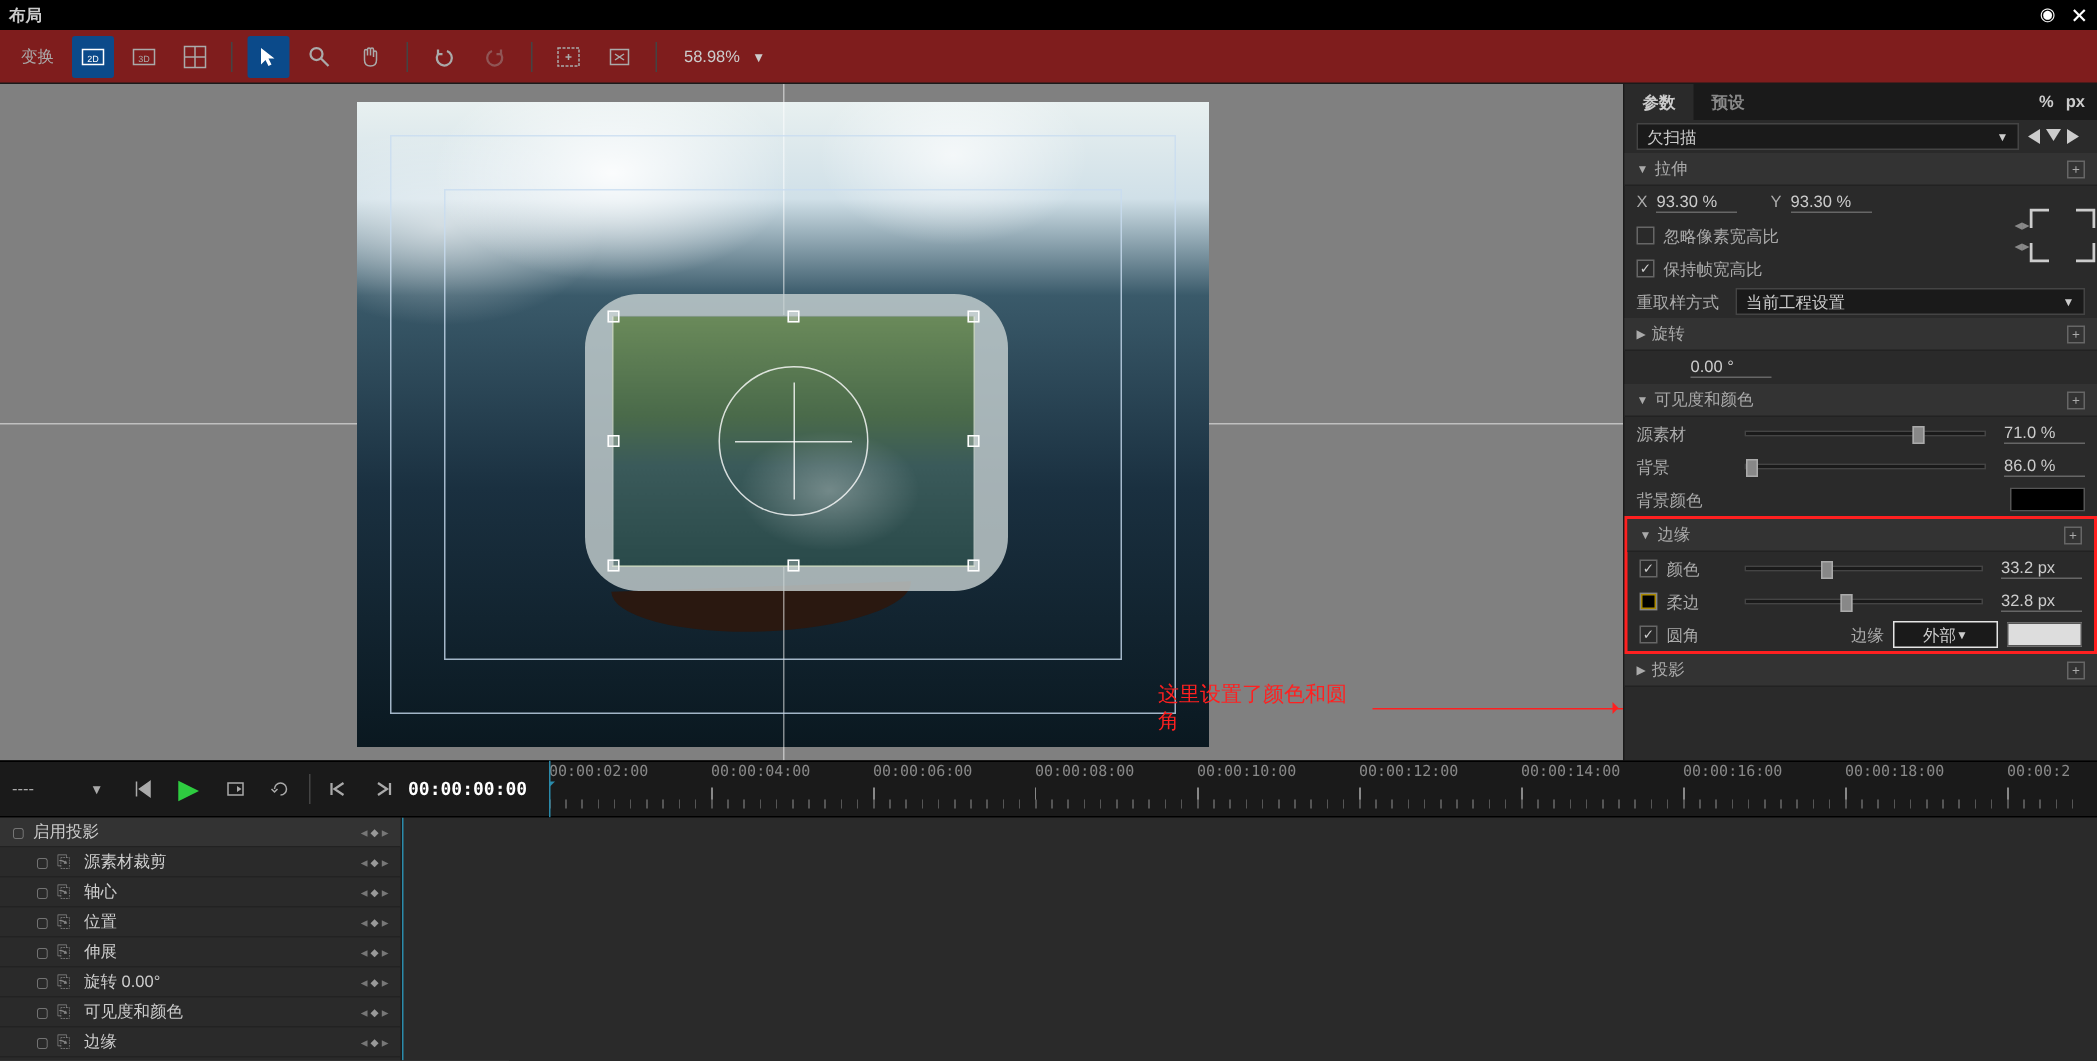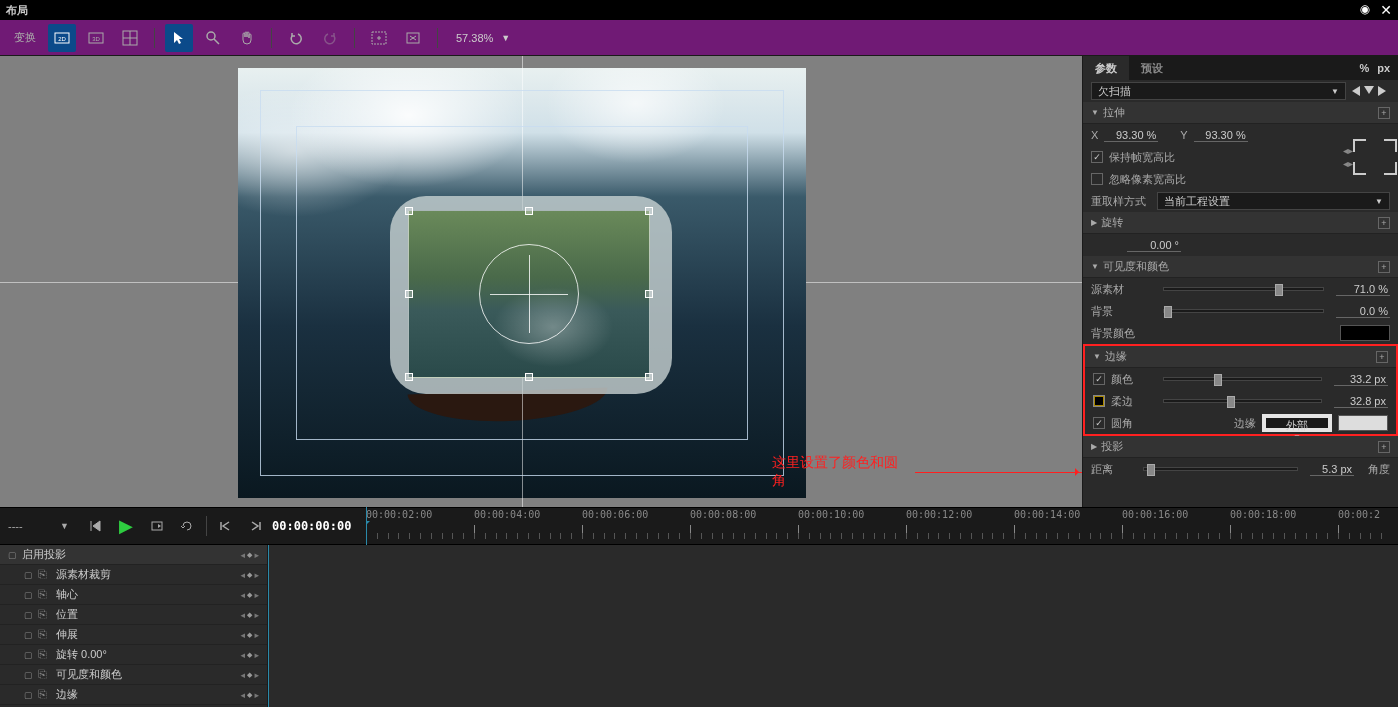--- a/index.html
+++ b/index.html
@@ -1,20 +1,20 @@
 <!DOCTYPE html>
 <html><head>
 <meta charset="utf-8">
 <style>
 * { margin: 0; padding: 0; box-sizing: border-box; font-family: "Microsoft YaHei", sans-serif; }
 body { background: #3a3a3a; color: #aaa; font-size: 11px; overflow: hidden; width: 1398px; height: 707px; position: relative; }
 .topbar { height: 20px; background: #000; display: flex; align-items: center; padding: 0 6px; justify-content: space-between; }
 .topbar-title { color: #ccc; font-weight: bold; }
 .topbar-right { display: flex; gap: 10px; color: #fff; font-size: 14px; }
-.toolbar { height: 36px; background: #701a75; display: flex; align-items: center; padding: 0 8px; gap: 6px; border-bottom: 1px solid #1a1a1a; }
+.toolbar { height: 36px; background: #7f1d1d; display: flex; align-items: center; padding: 0 8px; gap: 6px; border-bottom: 1px solid #1a1a1a; }
 .tool-btn { width: 28px; height: 28px; display: flex; align-items: center; justify-content: center; color: #aaa; cursor: pointer; border-radius: 2px; }
 .tool-btn.active { background: #0b4a8a; color: #fff; }
 .tool-sep { width: 1px; height: 20px; background: #444; margin: 0 4px; }
 .tool-label { color: #aaa; padding: 0 6px; }
 .zoom-box { display: flex; align-items: center; gap: 8px; padding: 0 8px; color: #ccc; }
 .zoom-box span.caret { font-size: 9px; }
 
 .main-area { position: absolute; top: 56px; left: 0; right: 0; bottom: 200px; display: flex; }
 .canvas-wrap { flex: 1; background: #808080; position: relative; overflow: hidden; }
 .canvas { position: absolute; left: 238px; top: 12px; width: 568px; height: 430px; background: #000; }
@@ -54,29 +54,29 @@
 .tri-l { border-top: 5px solid transparent; border-bottom: 5px solid transparent; border-right: 8px solid #ccc; }
 .tri-d { border-left: 5px solid transparent; border-right: 5px solid transparent; border-top: 8px solid #ccc; }
 .tri-r { border-top: 5px solid transparent; border-bottom: 5px solid transparent; border-left: 8px solid #ccc; }
 .corner-box { width: 44px; height: 36px; position: relative; }
 .corner { position: absolute; width: 14px; height: 14px; }
 .corner svg { width: 100%; height: 100%; }
 .c-tl { left: 0; top: 0; } .c-tr { right: 0; top: 0; } .c-bl { left: 0; bottom: 0; } .c-br { right: 0; bottom: 0; }
 .arrows-lr { display: flex; flex-direction: column; gap: 2px; align-items: center; font-size: 10px; color: #888; }
 .label { color: #aaa; min-width: 60px; }
 .label-sm { color: #aaa; }
-.val { color: #ccc; border-bottom: 1px solid #666; min-width: 54px; text-align: right; padding-right: 2px; }
+.val { color: #ccc; border-bottom: 1px solid #666; min-width: 54px; padding-right: 2px; }
 .checkbox { width: 12px; height: 12px; border: 1px solid #666; display: flex; align-items: center; justify-content: center; font-size: 9px; line-height: 1; }
 .checkbox.checked::before { content: "✓"; color: #ccc; }
 .checkbox.yellow { background: #000; border-color: #888; box-shadow: inset 0 0 0 1px #aa8800; }
 .slider { flex: 1; height: 4px; background: #1a1a1a; border: 1px solid #444; position: relative; margin: 0 6px; min-width: 60px; }
 .slider .thumb { position: absolute; top: -4px; width: 8px; height: 12px; background: #888; border: 1px solid #aaa; }
 .color-swatch { width: 50px; height: 16px; background: #000; border: 1px solid #555; }
 .color-swatch.light { background: #ddd; }
-.small-dd { width: 70px; background: #1a1a1a; border: 4px solid #e5e5e5; height: 18px; display: flex; align-items: center; padding: 0 4px; justify-content: flex-start; color: #ccc; flex-direction: column; }
+.small-dd { width: 70px; background: #1a1a1a; border: 1px solid #e5e5e5; height: 18px; display: flex; align-items: center; padding: 0 4px; justify-content: center; color: #ccc; }
 .red-box { border: 2px solid #ff2020; }
 
 .bottom { position: absolute; left: 0; right: 0; bottom: 0; height: 200px; background: #2a2a2a; display: flex; flex-direction: column; }
 .transport { height: 38px; background: #1a1a1a; display: flex; align-items: center; padding: 0 8px; gap: 4px; border-top: 1px solid #000; border-bottom: 1px solid #000; }
 .transport-left { width: 260px; display: flex; align-items: center; gap: 6px; }
 .tb { width: 26px; height: 26px; display: flex; align-items: center; justify-content: center; font-size: 14px; color: #aaa; cursor: pointer; }
 .tb.play { color: #2ecc40; font-size: 18px; }
 .timecode-main { color: #fff; font-family: monospace; font-size: 12px; font-weight: bold; width: 90px; }
 .ruler { flex: 1; height: 38px; position: relative; color: #888; font-size: 10px; overflow: hidden; }
 .ruler-labels { position: absolute; top: 2px; left: 0; right: 0; display: flex; }
@@ -171,21 +171,21 @@
     </div>
   <div class="tool-btn">
       <svg width="16" height="16" viewBox="0 0 16 16">
         <rect x="2" y="3" width="12" height="10" fill="none" stroke="#aaa"></rect>
         <line x1="5" y1="6" x2="11" y2="10" stroke="#aaa"></line>
         <line x1="11" y1="6" x2="5" y2="10" stroke="#aaa"></line>
       </svg>
     </div>
   <div class="tool-sep"></div>
   <div class="zoom-box">
-    <span>57.38%</span>
+    <span>58.98%</span>
     <span class="caret">▼</span>
   </div>
 </div>
 
 <div class="main-area">
   <div class="canvas-wrap">
     <div class="crosshair-h"></div>
     <div class="canvas">
       <div class="canvas-img">
           <div class="wave"></div>
@@ -243,26 +243,26 @@
     <div style="display:flex;">
       <div style="flex:1;">
         <div class="prop-row">
           <span class="label-sm">X</span>
           <span class="val">93.30 %</span>
           <span style="width:10px;"></span>
           <span class="label-sm">Y</span>
           <span class="val">93.30 %</span>
         </div>
         <div class="prop-row">
+          <div class="checkbox"></div>
+          <span>忽略像素宽高比</span>
+        </div>
+        <div class="prop-row">
           <div class="checkbox checked"></div>
           <span>保持帧宽高比</span>
-        </div>
-        <div class="prop-row">
-          <div class="checkbox"></div>
-          <span>忽略像素宽高比</span>
         </div>
       </div>
       <div style="width:56px; display:flex; align-items:center; justify-content:center;">
         <div class="arrows-lr">
             <span>◂▸</span>
             <span>◂▸</span>
           </div>
         <div class="corner-box">
           <div class="corner c-tl"><svg viewBox="0 0 14 14">
                 <path d="M1 13 L1 1 L13 1" fill="none" stroke="#ccc" stroke-width="2"></path>
@@ -308,21 +308,21 @@
       <div class="slider">
           <div class="thumb" style="left:70%;"></div>
         </div>
       <span class="val">71.0 %</span>
     </div>
     <div class="prop-row">
       <span class="label">背景</span>
       <div class="slider">
           <div class="thumb" style="left:0%;"></div>
         </div>
-      <span class="val">0.0 %</span>
+      <span class="val">86.0 %</span>
     </div>
     <div class="prop-row">
       <span class="label">背景颜色</span>
       <span style="flex:1;"></span>
       <div class="color-swatch"></div>
     </div>
 
     <div class="red-box">
       <div class="prop-section">
         <span class="tri">▼</span>
@@ -355,28 +355,20 @@
             <span style="font-size:8px;">▼</span>
         </div>
         <div class="color-swatch light"></div>
       </div>
     </div>
 
     <div class="prop-section">
       <span class="tri">▶</span>
         <span>投影</span>
       <span class="plus">+</span>
-    </div>
-    <div class="prop-row">
-      <span class="label-sm" style="width:40px;">距离</span>
-      <div class="slider">
-          <div class="thumb" style="left:2%;"></div>
-        </div>
-      <span class="val" style="min-width:44px;">5.3 px</span>
-      <span class="label-sm" style="width:30px; text-align:right;">角度</span>
     </div>
   </div>
 </div>
 
 <div class="bottom">
   <div class="transport">
     <div class="transport-left">
       <span style="width:40px;">----</span>
       <span class="tb" style="font-size:9px;">▼</span>
       <div class="tb">

